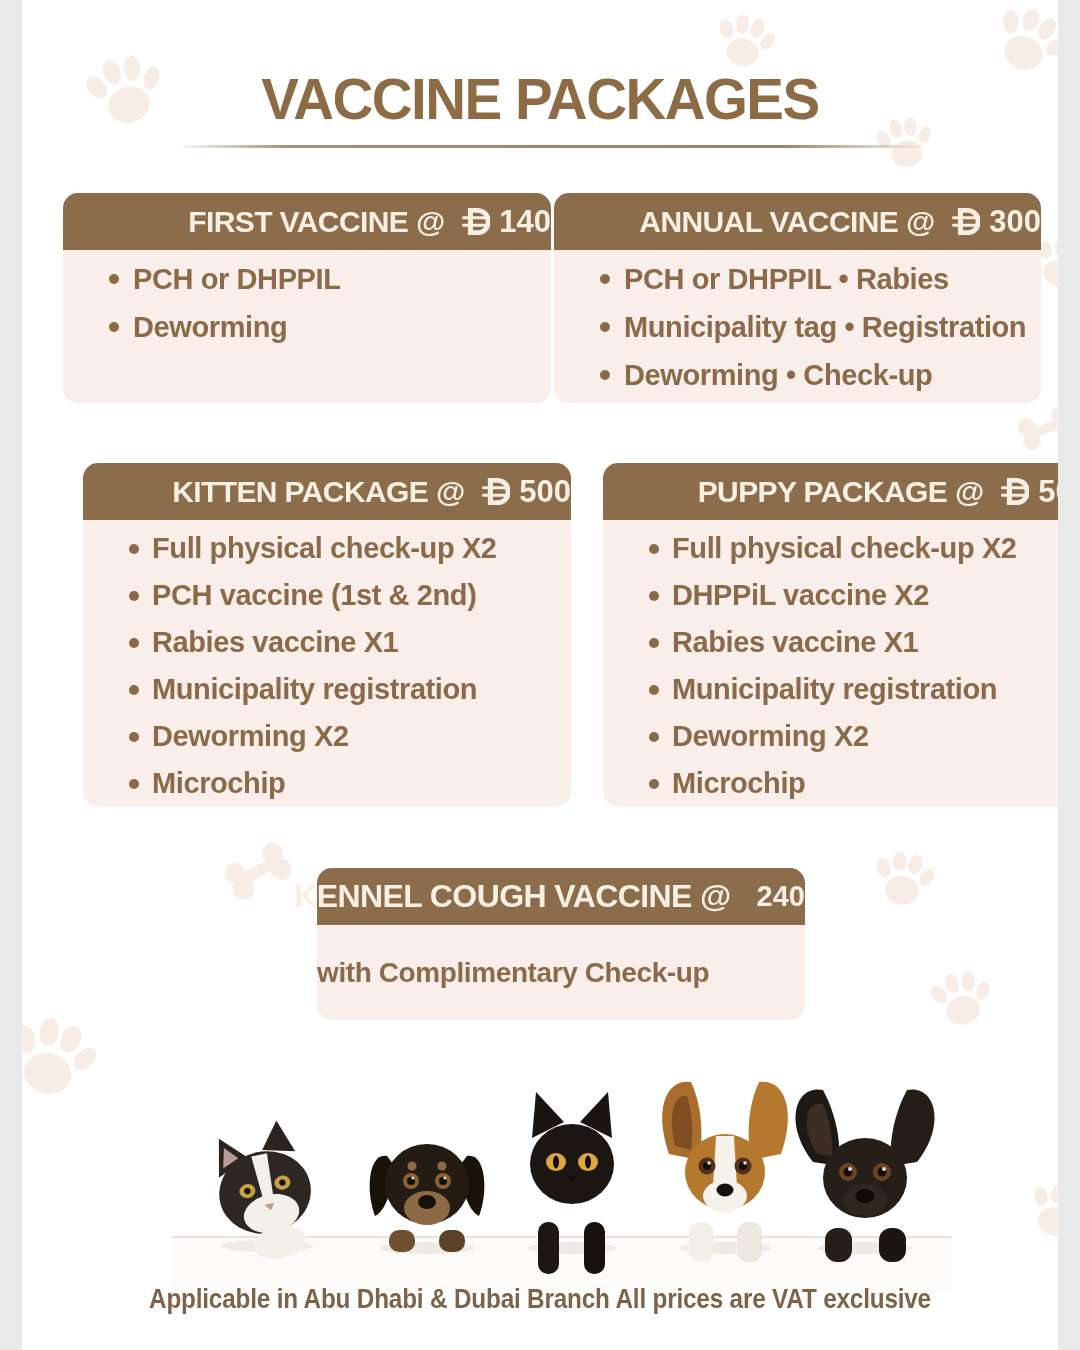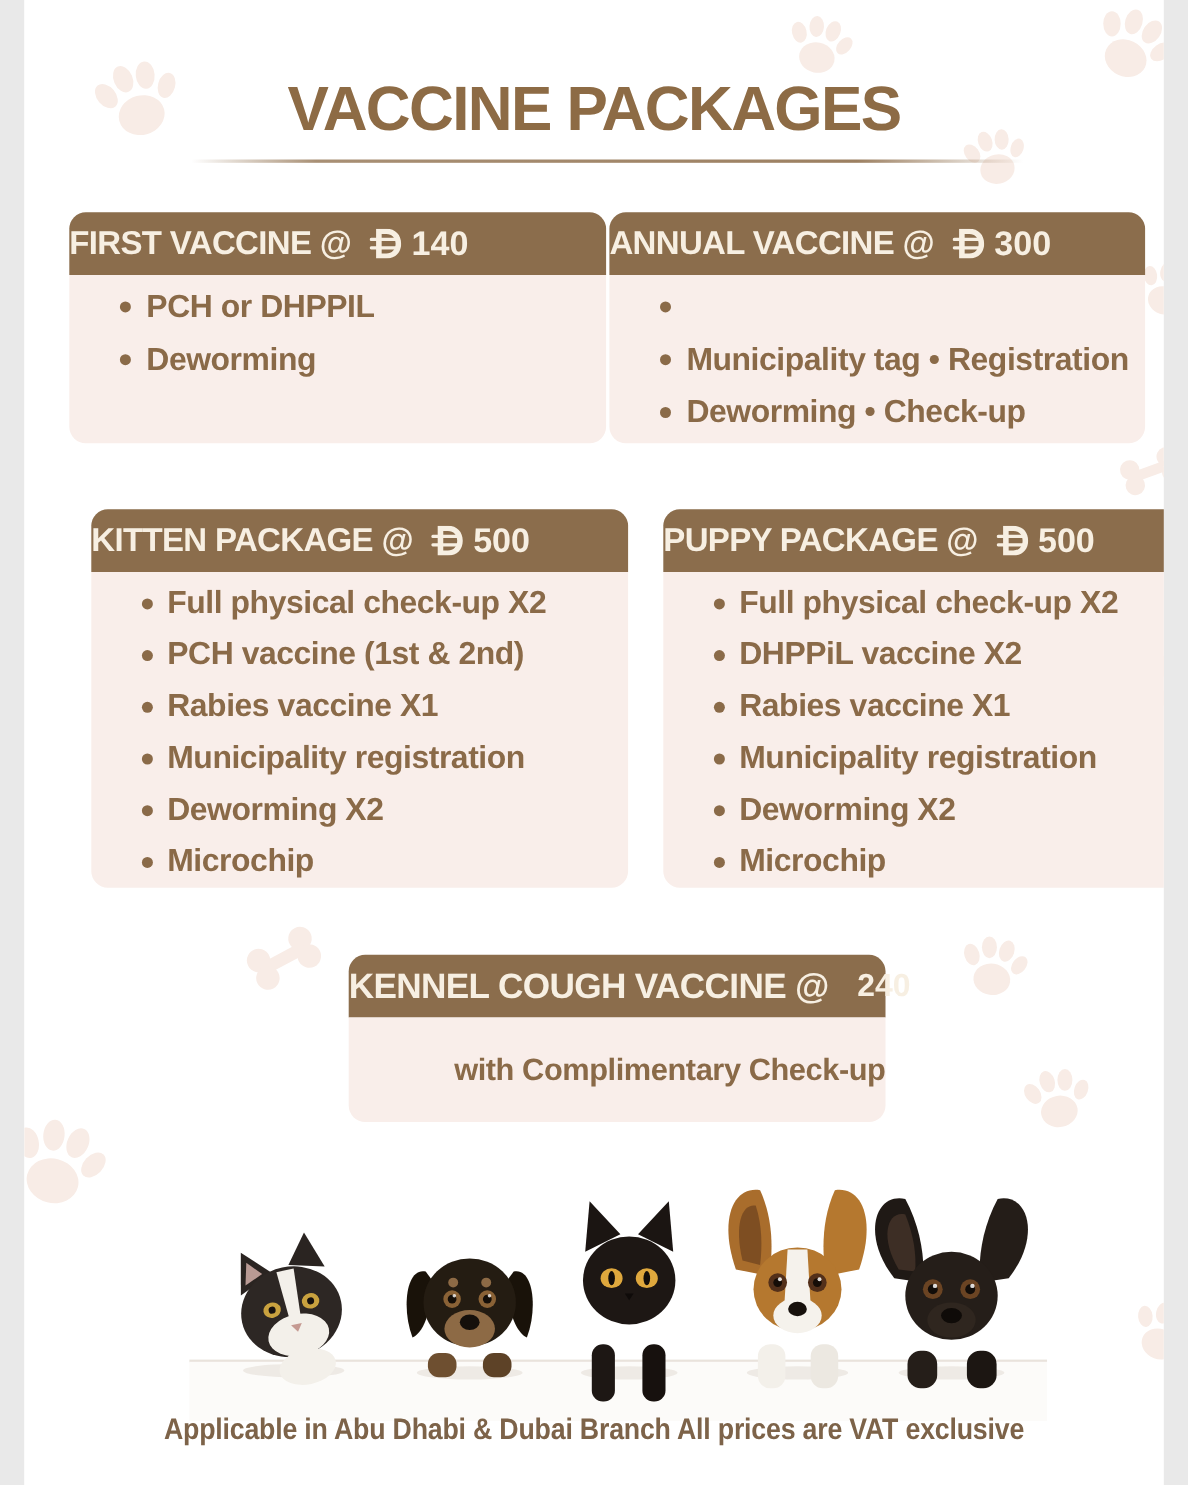--- a/index.html
+++ b/index.html
@@ -23,21 +23,21 @@
 
   .card { position:absolute; display:flex; flex-direction:column; }
   .c1 { left:41px;  top:193px; width:488px; height:210px; }
   .c2 { left:532px; top:193px; width:487px; height:210px; }
   .c3 { left:41px;  top:463px; width:488px; height:344px;margin-left:20px; }
   .c4 { left:581px; top:463px; width:487px; height:344px; }
   .c5 { left:295px; top:868px; width:488px; height:152px; }
 
   .card-head {
     height:57px; flex:none; background:#8b6d4c; border-radius:15px 15px 0 0;
-    display:flex; align-items:center; justify-content:flex-start; gap:9px;
+    display:flex; align-items:center; justify-content:flex-end; gap:9px;
     color:#f7efe2;
   }
   .ct { font-size:30px; font-weight:bold; letter-spacing:-.6px; white-space:nowrap; }
   .cp { font-size:31px; font-weight:bold; }
   .c5 .ct { font-size:32px; }
   .c5 .cp { font-size:29px; }
   .dirham { height:27px; width:auto; fill:currentColor; margin-left:8px; }
   .c5 .dirham { height:25px; }
 
   .card-body {
@@ -46,21 +46,21 @@
   }
   .benefits { list-style:none; margin:0; padding:0; }
   .benefits li { display:flex; align-items:center; gap:13px; }
   .r1 .benefits li { height:48px;gap:14px; }
   .r2 .benefits li { height:47px;text-align:center; }
   .dot { width:10px; height:10px; border-radius:50%; background:#8a6a48; flex:none; }
   .item-text {
     font-size:29px; font-weight:bold; color:#8a6a48; letter-spacing:-.4px;
     white-space:nowrap;
   }
-  .c5 .card-body { padding:0; display:flex; align-items:center; justify-content:flex-end; }
+  .c5 .card-body { padding:0; display:flex; align-items:center; justify-content:flex-start; }
   .kennel-note { font-size:28px; font-weight:bold; color:#8a6a48; letter-spacing:-.4px; }
 
   .pets { position:absolute; left:150px; top:1052px; width:780px; height:240px; }
 
   .disclaimer {
     position:absolute; left:0; right:0; top:1284px; margin:0;
     text-align:center; font-size:27px; font-weight:bold; color:#7d6349;
     transform:scaleX(.9); letter-spacing:-.2px; white-space:nowrap;
   }
 </style>
@@ -134,20 +134,21 @@
         <path fill-rule="evenodd" d="M14 0 H36 C55.8 0 68 13.4 68 32 C68 50.6 55.8 64 36 64 H14 Z M26 11 H36 C48.4 11 56 19.6 56 32 C56 44.4 48.4 53 36 53 H26 Z"></path>
         <rect x="0" y="19.5" width="60" height="7" rx="3.5"></rect>
         <rect x="0" y="37.5" width="60" height="7" rx="3.5"></rect>
       </svg>
       <span class="cp">300</span>
     </header>
     <div class="card-body">
       <ul class="benefits">
         <li>
             <span class="dot"></span>
+            <span class="item-text">PCH or DHPPIL • Rabies</span>
           </li>
         <li>
             <span class="dot"></span>
             <span class="item-text">Municipality tag • Registration</span>
           </li>
         <li>
             <span class="dot"></span>
             <span class="item-text">Deworming • Check-up</span>
           </li>
       </ul>

